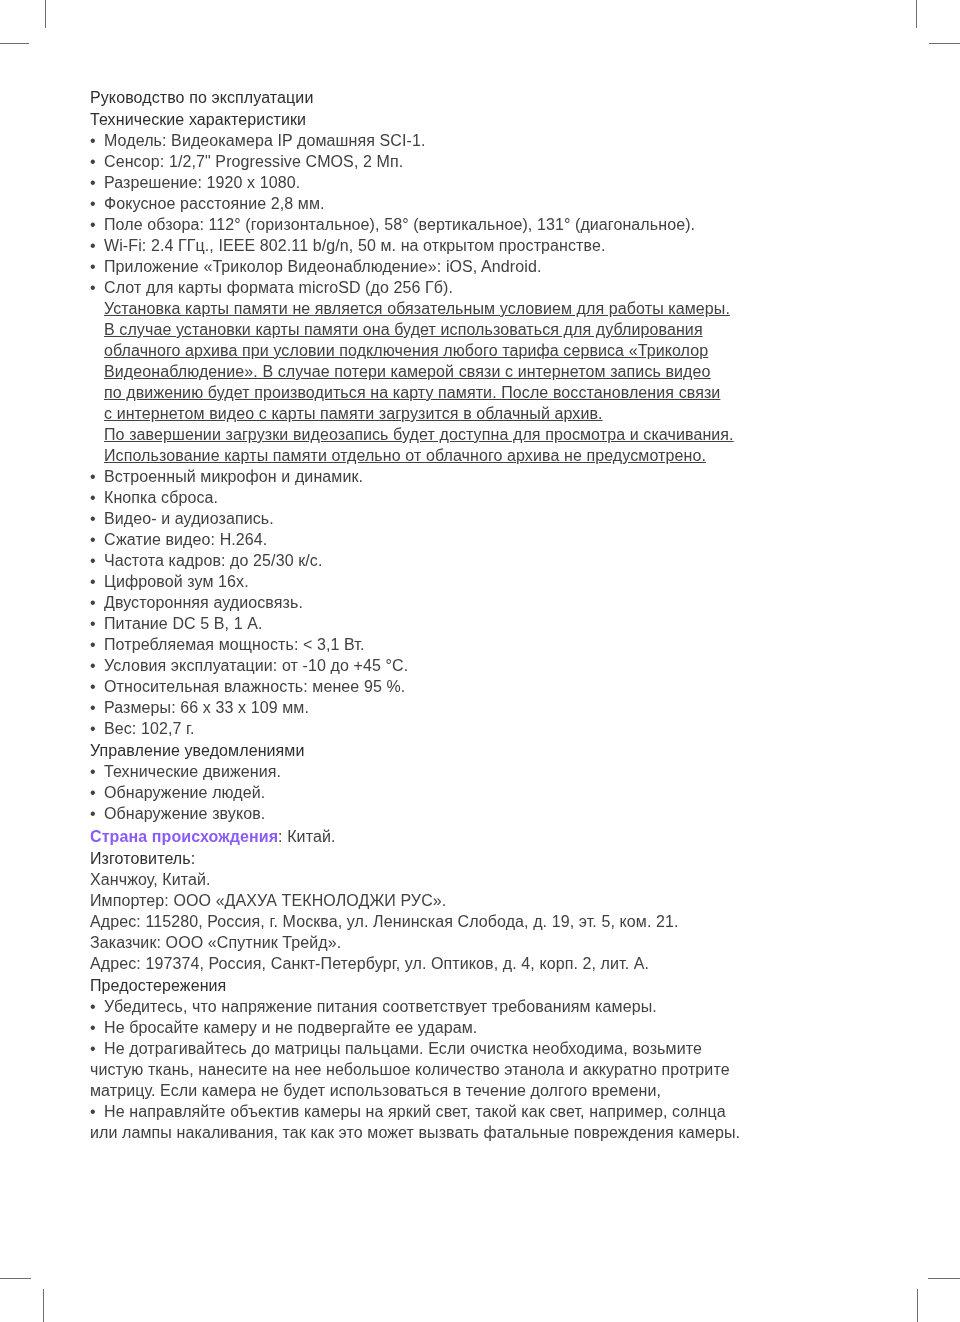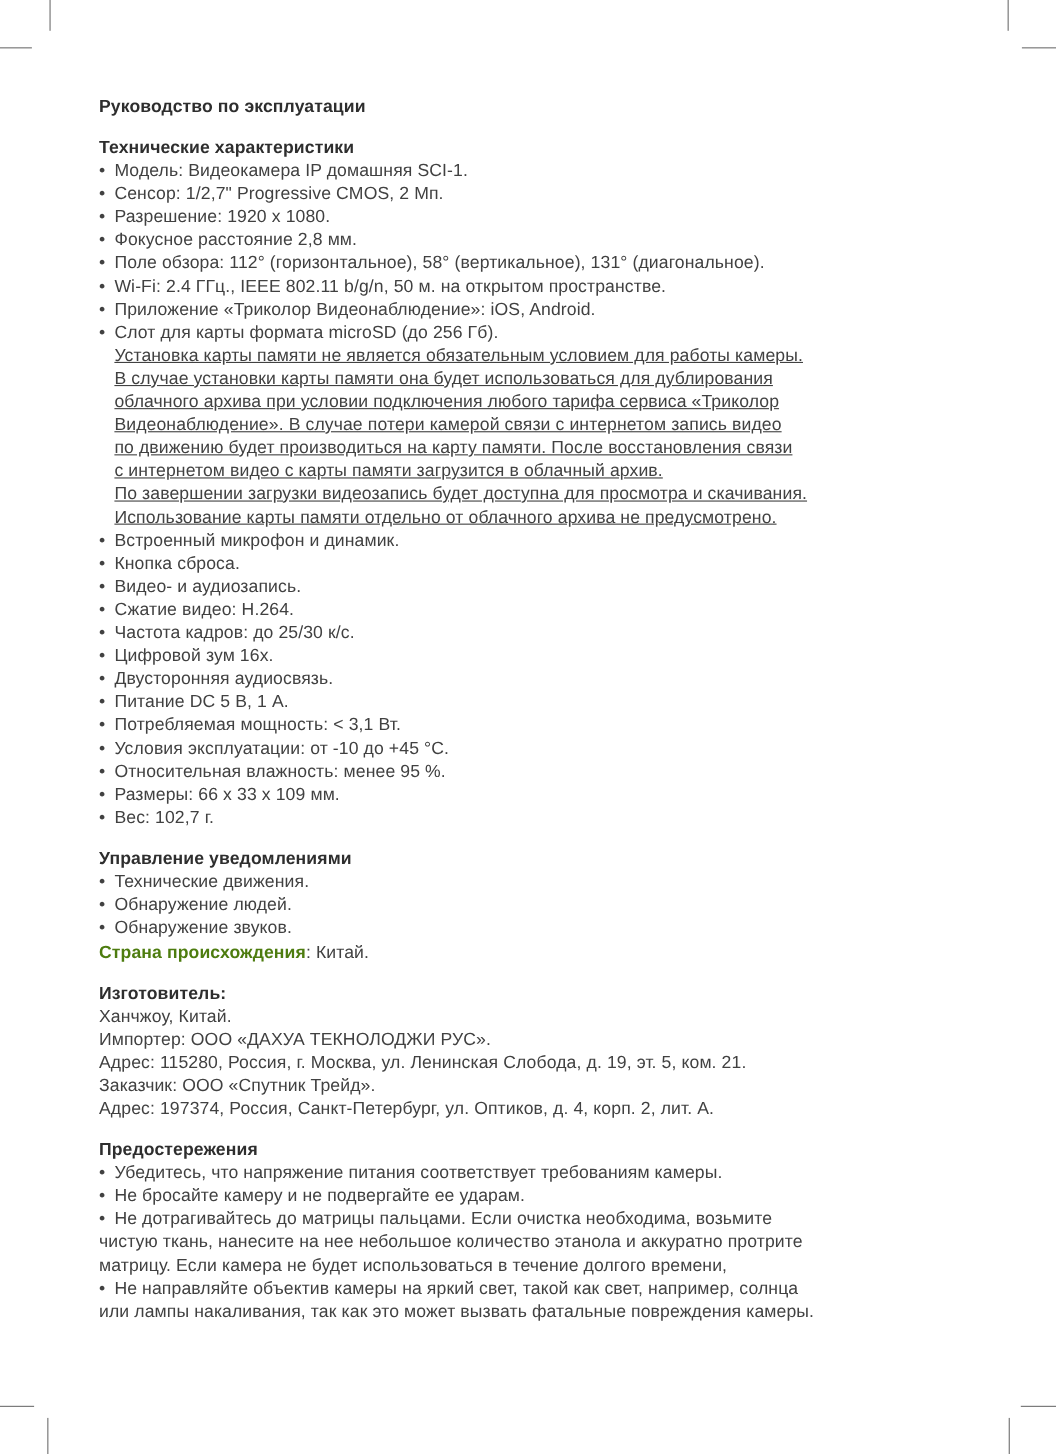--- a/index.html
+++ b/index.html
@@ -20,38 +20,38 @@
   }
   .line {
     font-size: 16px;
     line-height: 21px;
     height: 21px;
     white-space: nowrap;
     font-weight: 400;
     letter-spacing: 0.1px;
   }
   .title, .heading {
-    font-weight: 700;
+    font-weight: 400;
     color: #2e2e2e;
   }
-  .heading { margin-top: 16px; }
+  .heading { margin-top: 1px; }
   .bullet {
     position: relative;
     padding-left: 14px;
   }
   .bullet::before {
     content: "\2022";
     position: absolute;
     left: 0;
     top: 0;
     color: #414141;
   }
   .indent { padding-left: 14px; text-decoration: underline; }
   .labeled { margin-top: 2px; }
-  .labeled .label { font-weight: 700; color: #4d7c0f; }
+  .labeled .label { font-weight: 700; color: #8b5cf6; }
   .crop { position: absolute; background: #6e6e6e; }
   .crop.v { width: 1px; height: 28px; }
   .crop.h { width: 31px; height: 1px; }
 </style>
 </head>
 <body>
 
 <div class="page">
 
   <div class="crop v" style="left:45px;  top:0;"></div>

